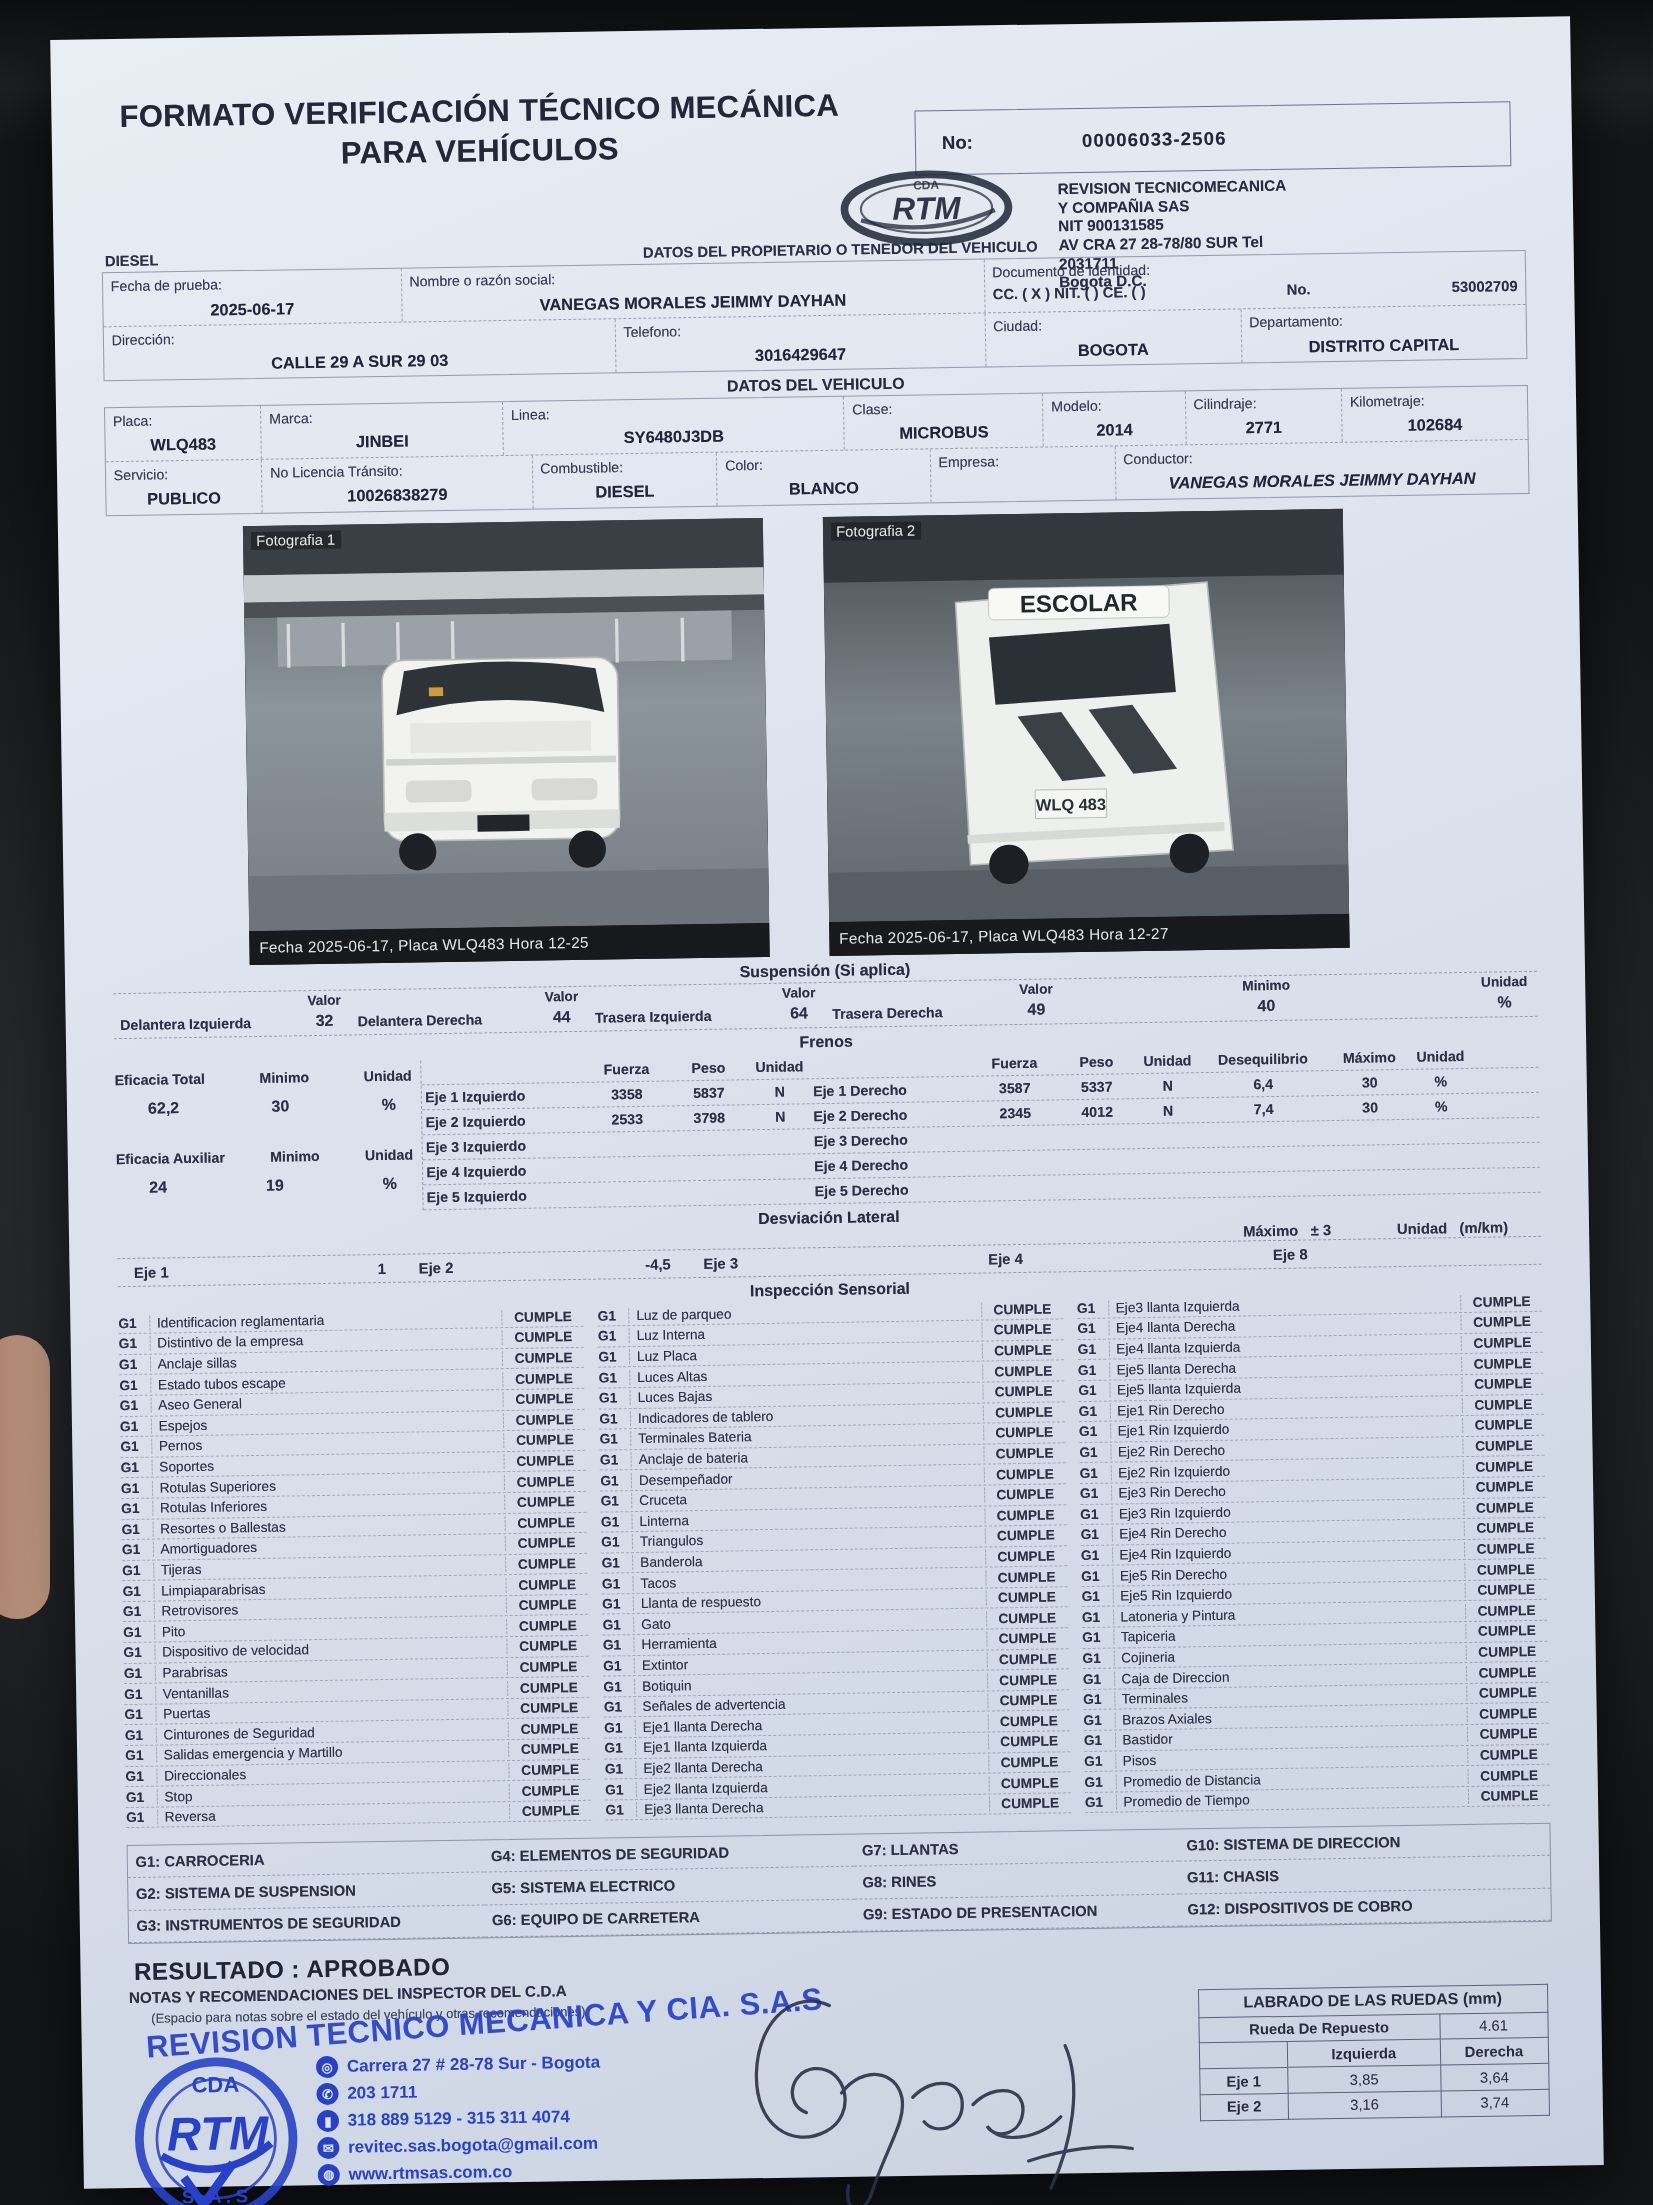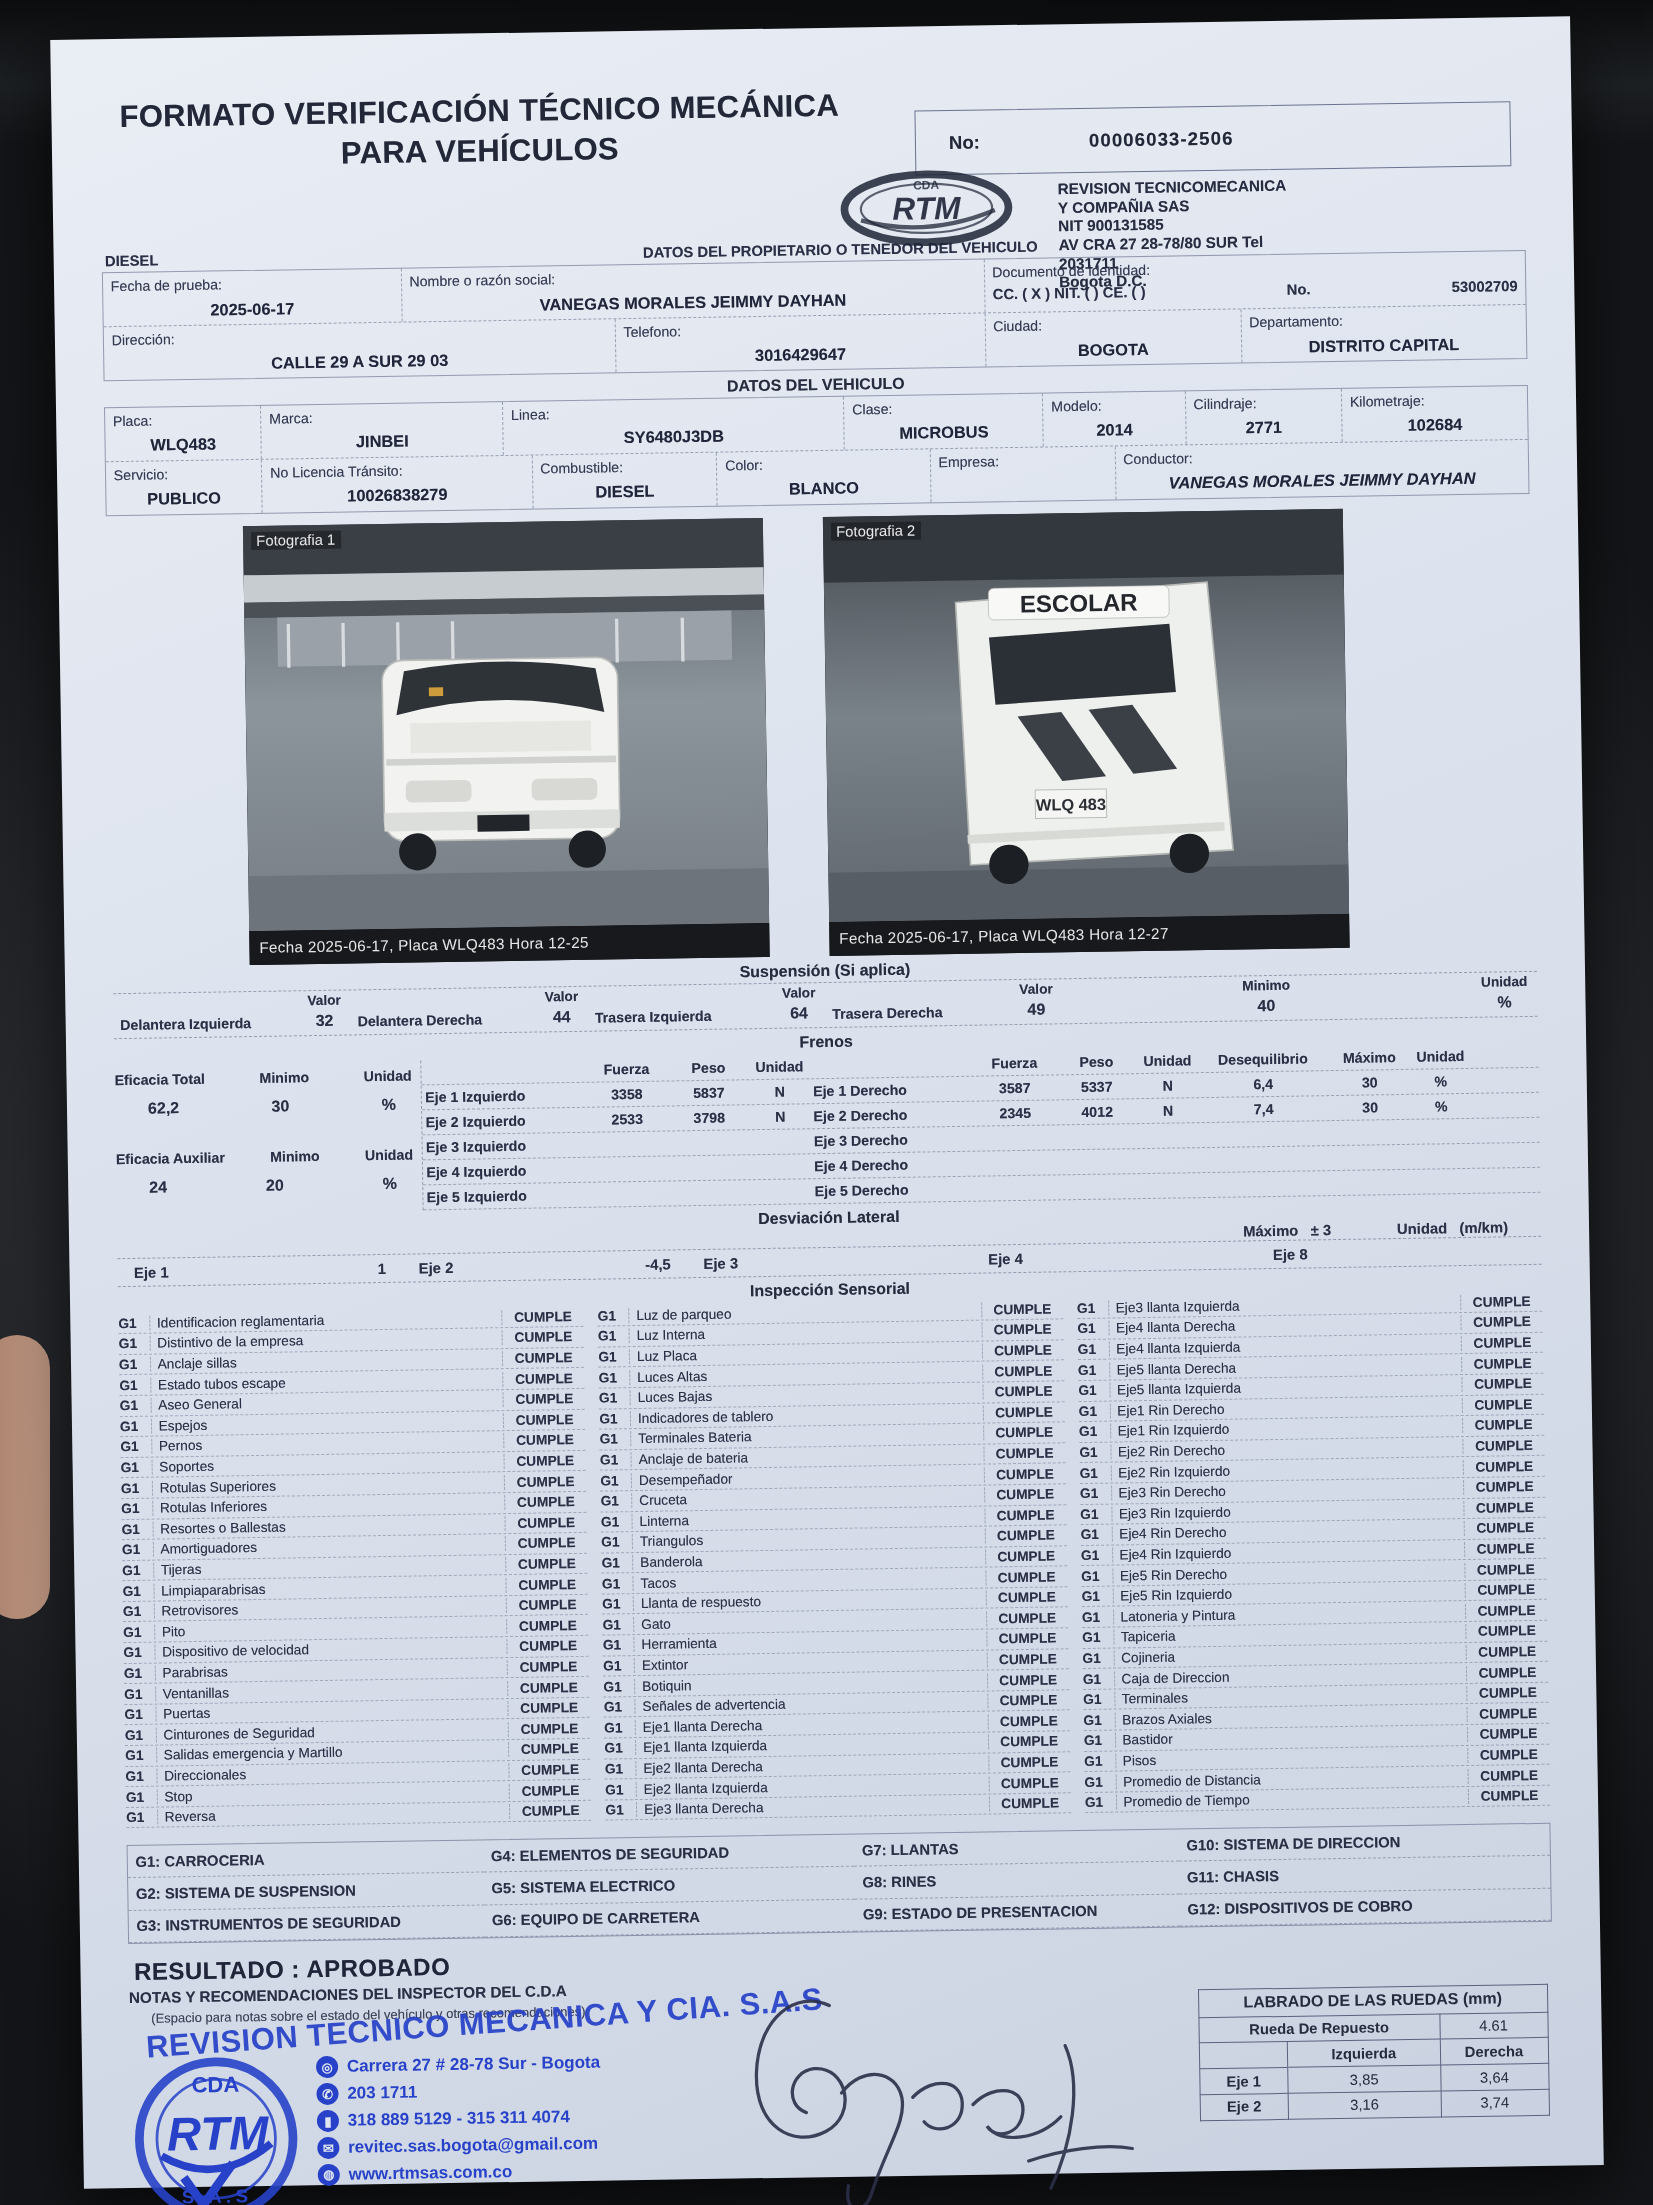--- a/index.html
+++ b/index.html
@@ -20,21 +20,21 @@
     color:#2a2f45;padding:48px;box-sizing:border-box;
   }
   .paper *{box-sizing:border-box;}
   .tx{text-shadow:0 0 0.5px rgba(42,47,70,.4);}
   
   .hdr{position:relative;height:164px;}
   .doc-title{position:absolute;left:16.4px;top:9.8px;width:727px;text-align:center;
     font-size:31px;font-weight:bold;line-height:1.3;color:#232839;letter-spacing:0.3px;}
   .no-box{position:absolute;left:815px;top:36px;width:596px;height:65px;
     border:1.1px solid #6a7390;display:flex;align-items:center;font-size:18.6px;font-weight:bold;color:#232839;}
-  .no-box .no-lbl{margin-left:33px;}
+  .no-box .no-lbl{margin-left:26px;}
   .no-box .no-val{margin-left:109px;letter-spacing:1.1px;}
   .hdr-logo{position:absolute;left:738px;top:93px;width:175px;height:82px;}
   .company{position:absolute;left:957px;top:108px;width:470px;
     font-size:15.3px;font-weight:bold;line-height:1.22;color:#272c40;}
   
   .band{display:flex;justify-content:space-between;font-size:14.8px;font-weight:bold;margin:2.2px 3.3px 3.3px 3.3px;color:#2a2f45;}
   .sec-title{text-align:center;font-size:16px;font-weight:bold;margin:5.5px 0 2.2px 0;color:#262b3e;}
   .grid{border:0.5px solid rgba(80,90,120,.55);}
   .grow{display:flex;border-bottom:0.5px dashed rgba(80,90,120,.5);}
   .grow:last-child{border-bottom:none;}
@@ -383,21 +383,21 @@
         <span class="tx">30</span>
         <span class="tx">%</span>
       </div>
       <div class="brk-eff" style="margin-top:33px">
         <span class="tx">Eficacia Auxiliar</span>
         <span class="tx">Minimo</span>
         <span class="tx">Unidad</span>
       </div>
       <div class="brk-eff-vals">
         <span class="tx">24</span>
-        <span class="tx">20</span>
+        <span class="tx">19</span>
         <span class="tx">%</span>
       </div>
     </div>
     <div class="brk-table">
       <div class="brk-hrow">
         <span class="bc w-lab"></span>
         <span class="bc b c w-num tx">Fuerza</span>
         <span class="bc b c w-num tx">Peso</span>
         <span class="bc b c w-un tx">Unidad</span>
         <span class="bc w-lab"></span>

